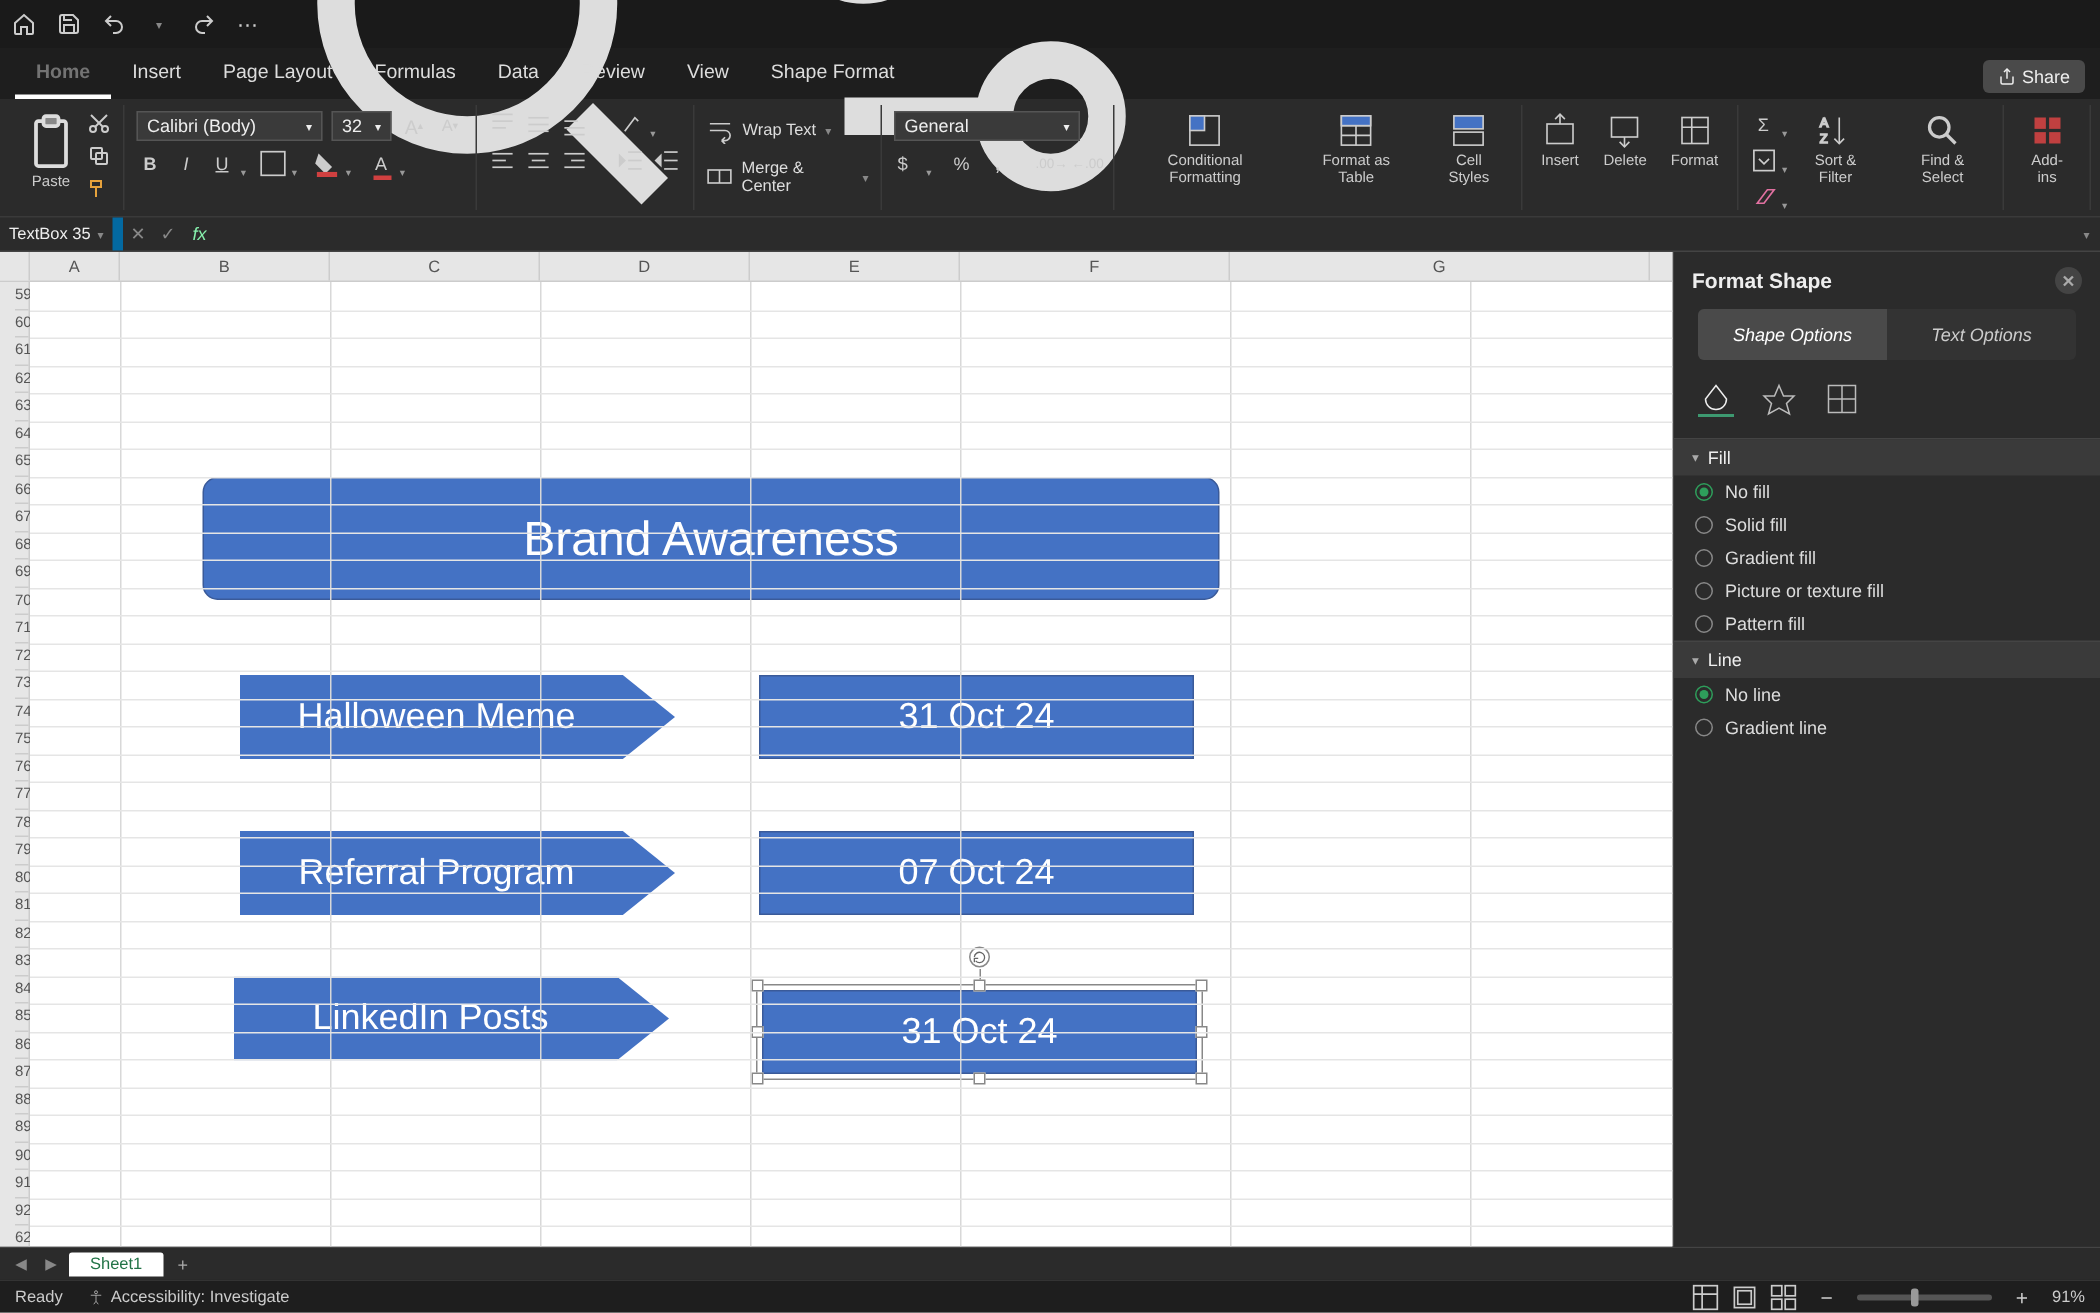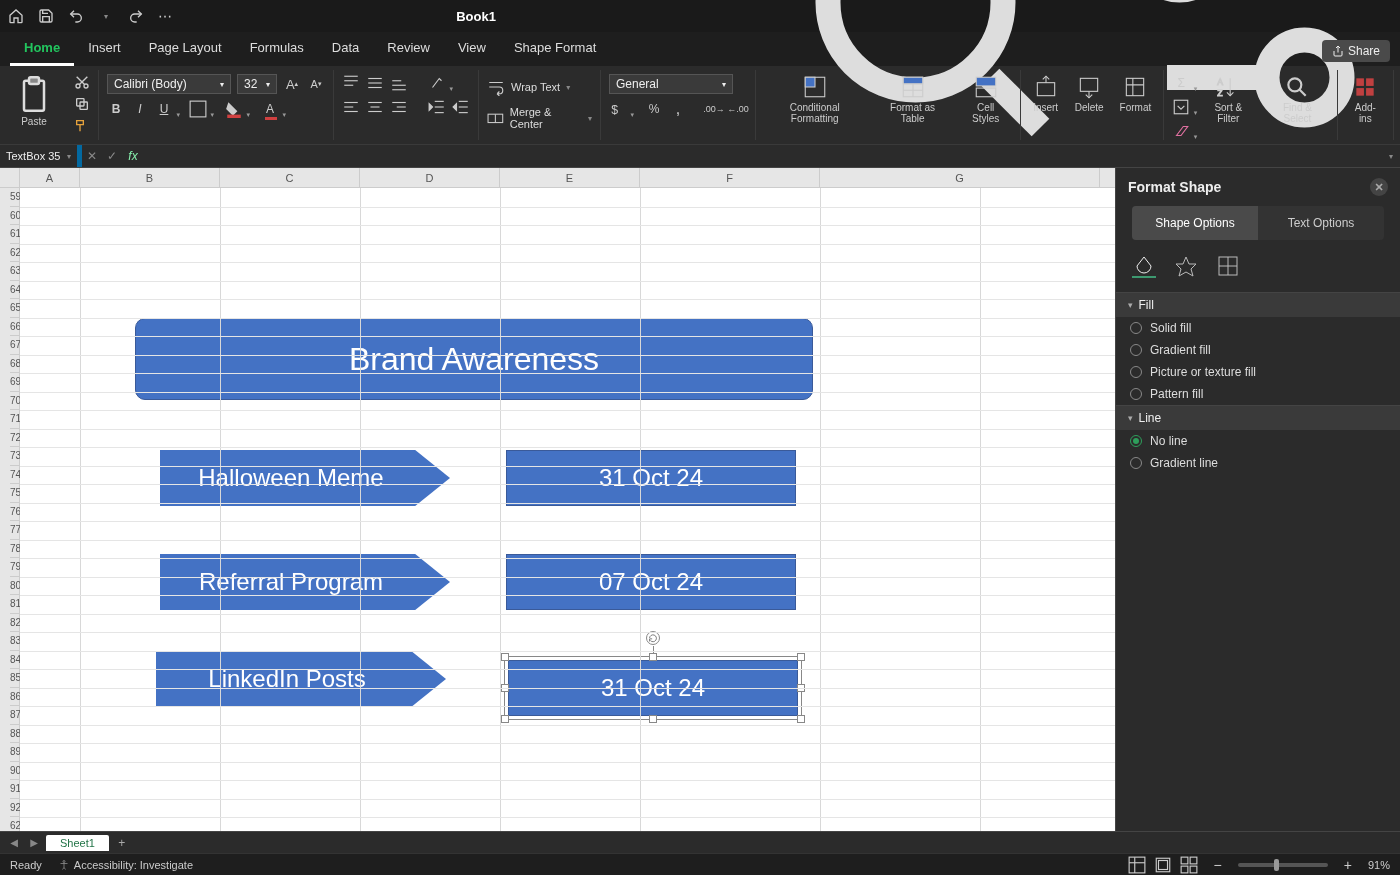--- a/index.html
+++ b/index.html
@@ -8,48 +8,48 @@
 
 .titlebar { height:32px; background:#1a1a1a; display:flex; align-items:center; padding:0 8px; }
 .titlebar .left { display:flex; gap:14px; align-items:center; }
 .titlebar .left .ic { width:16px; height:16px; color:#ccc; display:flex; align-items:center; justify-content:center; }
 .titlebar .center { flex:1; text-align:center; font-weight:600; font-size:13px; color:#fff; }
 .titlebar .right { display:flex; gap:14px; align-items:center; }
 
 
 .tabbar { height:34px; background:#1e1e1e; display:flex; align-items:flex-end; padding:0 10px; gap:0; }
 .tabbar .tab { padding:8px 14px; font-size:13px; color:#ddd; cursor:pointer; border-bottom:3px solid transparent; }
-.tabbar .tab.active { color:#22c55e; border-bottom:3px solid #fff; font-weight:600; }
+.tabbar .tab.active { color:#737373; border-bottom:3px solid #fff; font-weight:600; }
 .tabbar .spacer { flex:1; }
 .tabbar .share { background:#4a4a4a; padding:4px 10px; border-radius:4px; color:#eee; font-size:12px; margin-bottom:4px; display:flex; gap:4px; align-items:center; }
 
 
 .ribbon { height:78px; background:#2b2b2b; display:flex; align-items:stretch; padding:4px 6px; gap:0; }
 .group { display:flex; flex-direction:column; align-items:center; justify-content:flex-start; padding:2px 8px; border-right:1px solid #3a3a3a; }
-.group.row { flex-direction:row; gap:20px; align-items:flex-start; }
+.group.row { flex-direction:row; gap:4px; align-items:flex-start; }
 .btn-col { display:flex; flex-direction:column; align-items:center; gap:0; }
 .btn-big { width:40px; height:44px; display:flex; flex-direction:column; align-items:center; justify-content:center; gap:2px; }
 .btn-big svg, .ic svg { width:100%; height:100%; }
 .lbl-sm { font-size:10px; color:#ccc; text-align:center; line-height:1.1; }
 .ribbon .clipcol2 { display:flex; flex-direction:column; gap:6px; padding-top:2px; }
 .clipcol2 .ic { width:16px; height:16px; }
 
 .fontgrp { display:flex; flex-direction:column; gap:6px; padding-top:2px; }
 .selbox { background:#3a3a3a; border:1px solid #555; padding:2px 6px; font-size:12px; color:#eee; display:flex; align-items:center; justify-content:space-between; }
 .rowline { display:flex; gap:6px; align-items:center; }
 .ic16 { width:18px; height:18px; display:flex; align-items:center; justify-content:center; color:#ccc; position:relative; }
 .ic16.caret::after { content:"▾"; font-size:7px; color:#999; position:absolute; right:-7px; bottom:-1px; }
 
 .aligngrp { display:flex; flex-direction:column; gap:6px; padding-top:2px; }
 .bigbtnlbl { display:flex; flex-direction:column; align-items:center; gap:2px; padding:2px 4px; }
 .bigbtnlbl .icbox { width:26px; height:26px; }
 
 
 .fbar { height:24px; background:#2b2b2b; display:flex; align-items:center; border-top:1px solid #3a3a3a; border-bottom:1px solid #444; }
-.namebox { width:82px; padding:0 6px; font-size:11px; color:#eee; border-right:5px solid #0369a1; display:flex; align-items:center; justify-content:space-between; height:100%; }
+.namebox { width:82px; padding:0 6px; font-size:11px; color:#eee; border-right:7px solid #0369a1; display:flex; align-items:center; justify-content:space-between; height:100%; }
 .fbar .fxic { width:22px; text-align:center; color:#86efac; font-style:italic; }
 .fbar .fx { flex:1; }
 
 
 .mainrow { display:flex; height:calc(875px - 32px - 34px - 78px - 24px - 22px - 22px); }
 
 
 .sheet { flex:1; background:#fff; position:relative; overflow:hidden; color:#444; }
 .colheads { height:20px; display:flex; background:#e6e6e6; border-bottom:1px solid #ccc; }
 .corner { width:20px; border-right:1px solid #ccc; background:#e6e6e6; }
@@ -65,21 +65,21 @@
 .shape.rounded { border-radius:10px; }
 .shape.arrow { clip-path: polygon(0 0, 88% 0, 100% 50%, 88% 100%, 0 100%); border:none; }
 .shape-sel { position:absolute; border:1px solid #888; }
 .handle { position:absolute; width:8px; height:8px; background:#fff; border:1px solid #888; }
 .rot { position:absolute; width:14px; height:14px; border:1px solid #888; border-radius:50%; background:#fff; left:50%; transform:translateX(-50%); top:-26px; }
 .rot::after { content:""; position:absolute; left:50%; top:14px; width:1px; height:10px; background:#888; }
 
 
 .pane { width:285px; background:#2b2b2b; border-left:1px solid #444; display:flex; flex-direction:column; }
 .pane-head { height:38px; display:flex; align-items:center; justify-content:space-between; padding:0 12px; font-size:14px; color:#eee; font-weight:600; }
-.pane-tabs { display:flex; height:34px; background:#333; margin:0 16px; border-radius:4px; overflow:hidden; }
+.pane-tabs { display:flex; height:34px; background:#333; margin:0 16px; border-radius:4px; overflow:hidden;font-style:italic; }
 .pane-tab { flex:1; display:flex; align-items:center; justify-content:center; font-size:12px; color:#ccc; }
 .pane-tab.active { background:#4a4a4a; color:#fff; }
 .pane-icons { display:flex; gap:18px; padding:14px 16px; }
 .pane-ic { width:24px; height:24px; color:#bbb; }
 .pane-ic.active { border-bottom:2px solid #3d9970; color:#eee; padding-bottom:3px; }
 .sect { border-top:1px solid #444; }
 .sect-head { background:#3a3a3a; padding:5px 12px; font-size:12px; color:#eee; display:flex; align-items:center; gap:6px; }
 .sect-head .chev { font-size:9px; color:#aaa; }
 .radio-row { display:flex; align-items:center; gap:8px; padding:4px 14px; font-size:12px; color:#ddd; }
 .radio { width:12px; height:12px; border-radius:50%; border:1.5px solid #888; position:relative; }
@@ -124,21 +124,20 @@
       </span>
     <span class="ic" style="font-size:8px;color:#888">▾</span>
     <span class="ic">
         <svg viewBox="0 0 24 24" fill="none" stroke="currentColor" stroke-width="2">
           <path d="M15 14l5-5-5-5"></path>
           <path d="M20 9H10a6 6 0 0 0 0 12h3"></path>
         </svg>
       </span>
     <span class="ic" style="font-size:14px;letter-spacing:2px">⋯</span>
   </div>
-  <div class="center">Book1</div>
   <div class="right">
     <span class="ic"><svg viewBox="0 0 24 24" fill="none" stroke="currentColor" stroke-width="2">
           <circle cx="11" cy="11" r="7"></circle>
           <line x1="21" y1="21" x2="17" y2="17"></line>
         </svg></span>
     <span class="ic"><svg viewBox="0 0 24 24" fill="none" stroke="currentColor" stroke-width="2">
           <circle cx="7" cy="7" r="3"></circle>
           <circle cx="17" cy="17" r="3"></circle>
           <path d="M10 7h8M6 17h8"></path>
         </svg></span>
@@ -624,20 +623,24 @@
             <line x1="12" y1="3" x2="12" y2="21"></line>
           </svg></span>
     </div>
     <div class="sect">
       <div class="sect-head">
           <span class="chev">▾</span>
           <span>Fill</span>
         </div>
       <div id="fill-opts">
           <div class="radio-row">
+            <span class="radio on"></span>
+            <span>No fill</span>
+          </div>
+          <div class="radio-row">
             <span class="radio "></span>
             <span>Solid fill</span>
           </div>
           <div class="radio-row">
             <span class="radio "></span>
             <span>Gradient fill</span>
           </div>
           <div class="radio-row">
             <span class="radio "></span>
             <span>Picture or texture fill</span>

